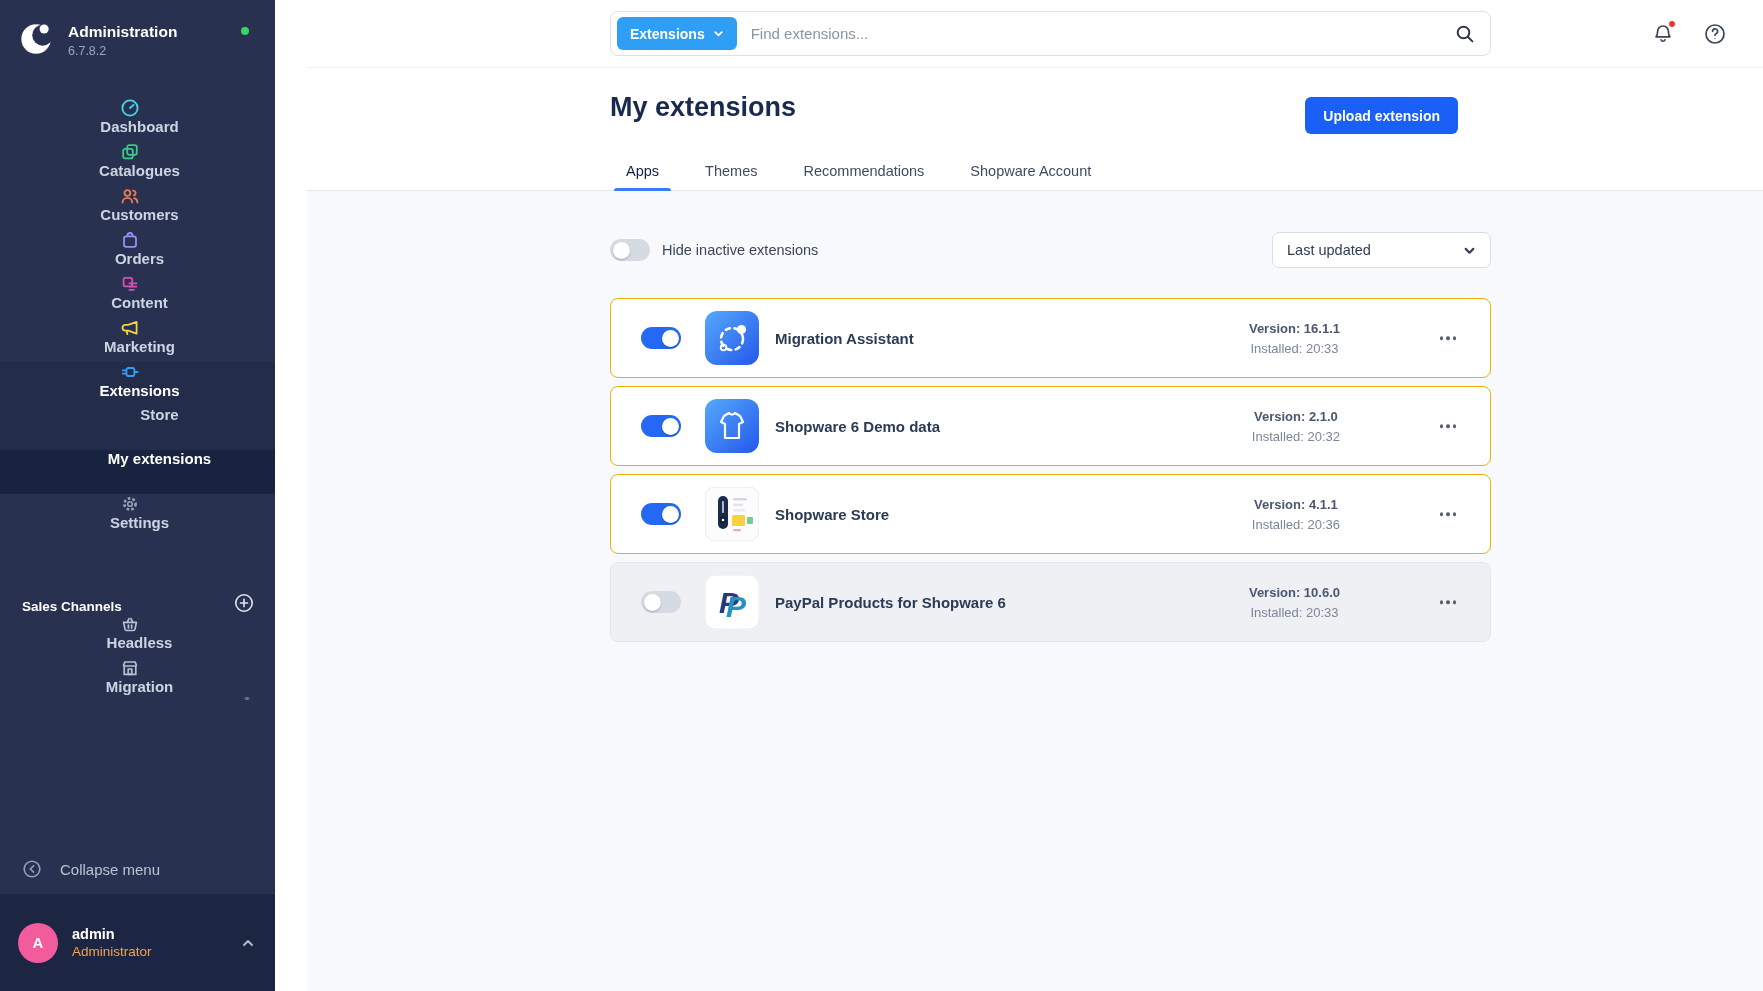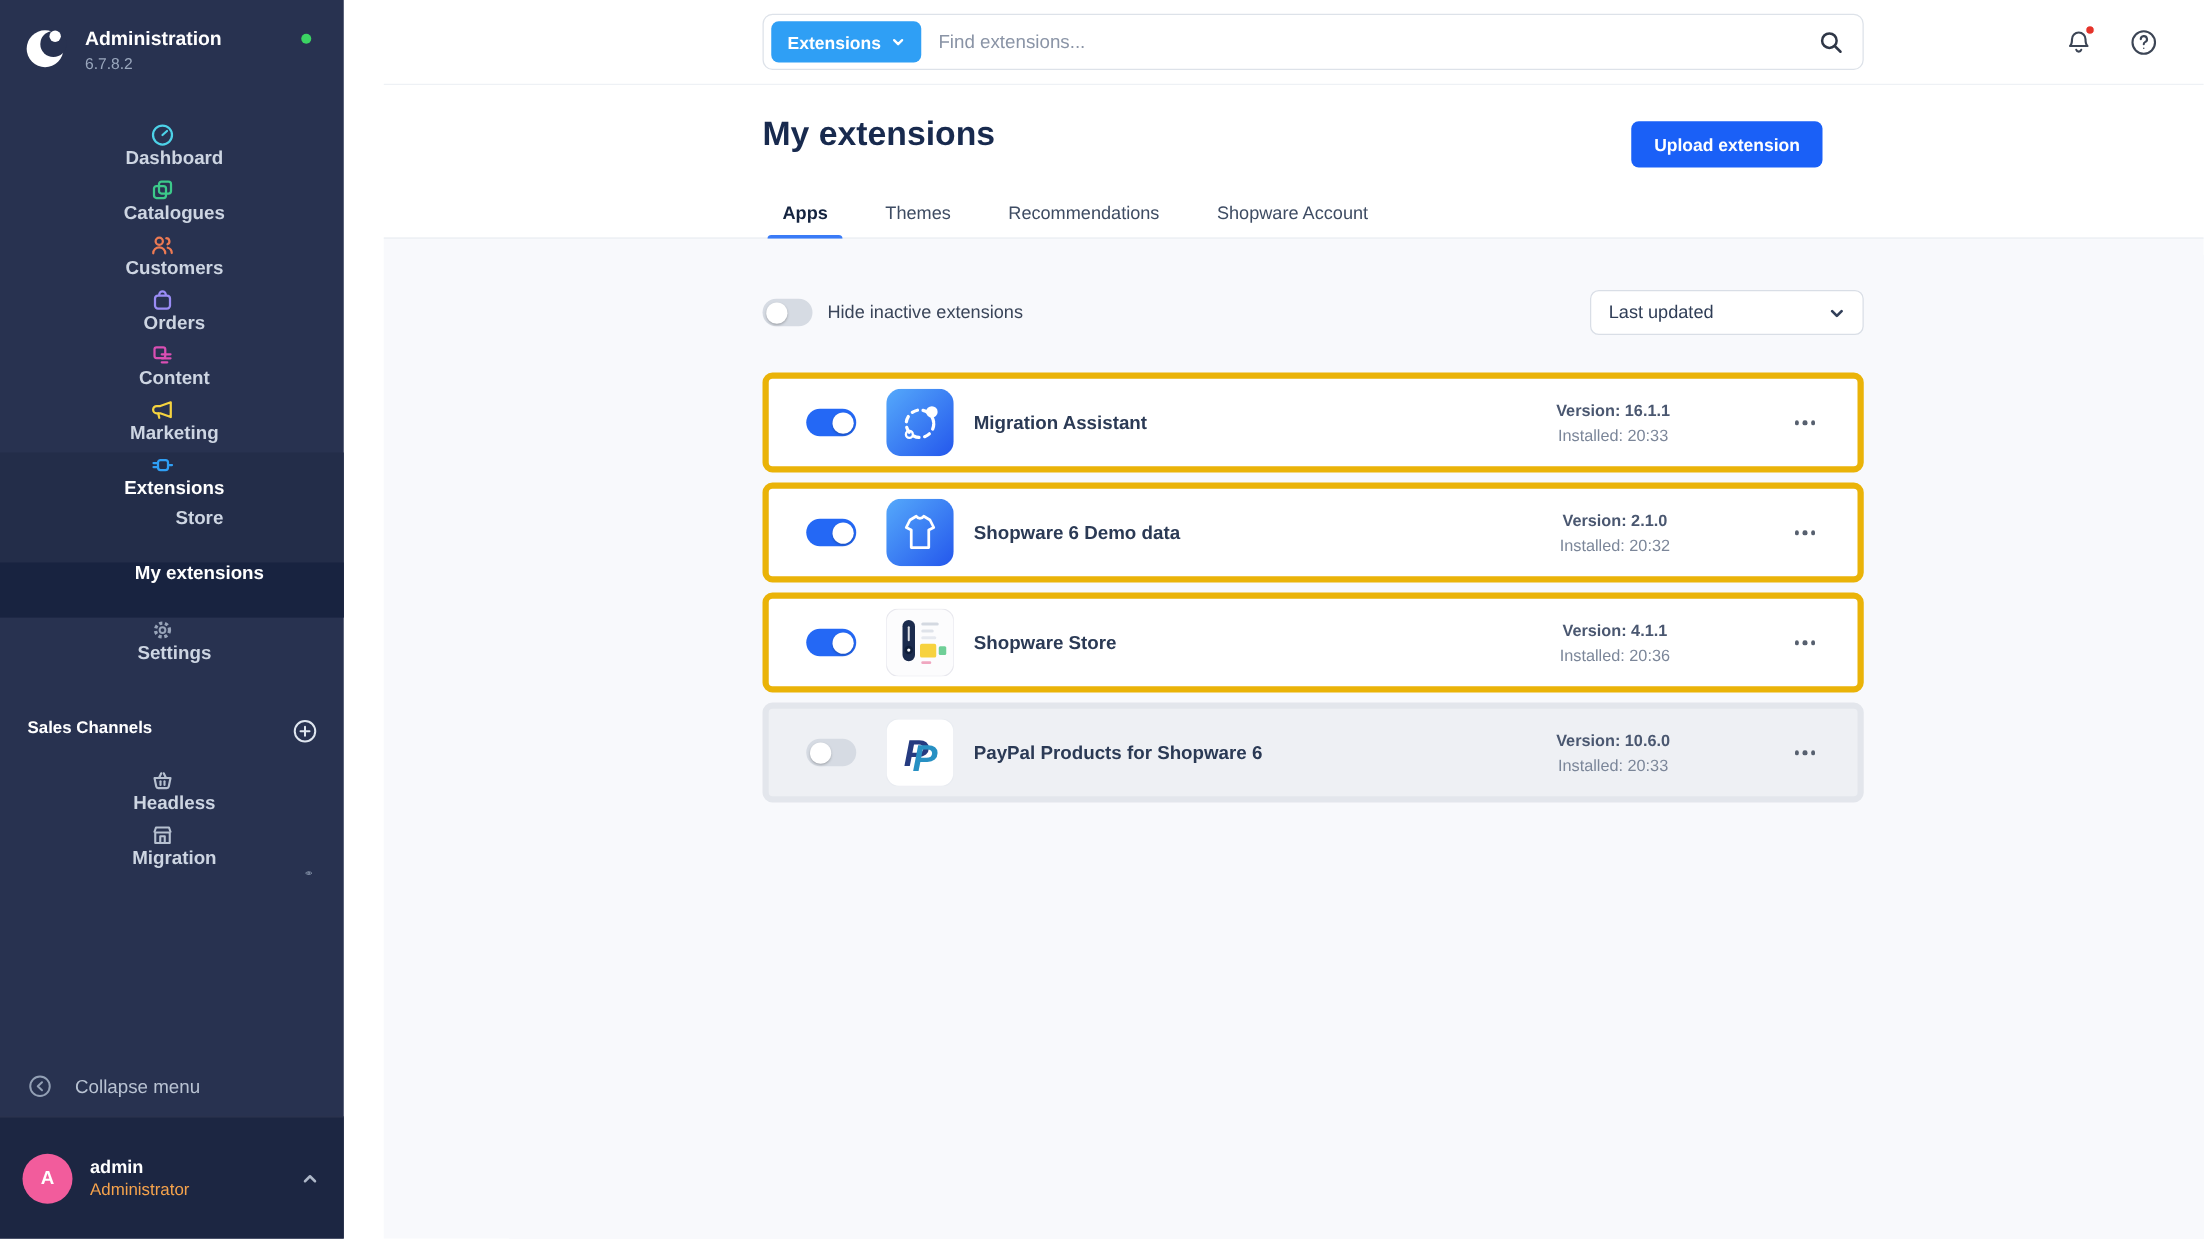--- a/index.html
+++ b/index.html
@@ -21,21 +21,21 @@
   .nav-item { height:44px; display:flex; align-items:center; padding:0 18px 0 22px;
     cursor:pointer; font-size:15px; font-weight:600; color:#cdd5e2;flex-direction:column; }
   .nav-item .nicon { width:20px; height:20px; margin-right:20px; display:flex;
     align-items:center; justify-content:center; flex:0 0 20px; }
   .nav-item.sub { padding-left:62px; }
   .nav-group { background:#232d49; }
   .nav-item.active-row { background:#182340; color:#ffffff; }
   .nav-item.parent-open { color:#ffffff; }
 
   .sb-section { margin-top:36px; }
-  .sc-header { display:flex; align-items:flex-start; padding:0 20px 0 22px; height:40px; }
+  .sc-header { display:flex; align-items:flex-end; padding:0 20px 0 22px; height:40px; }
   .sc-title { font-size:13.5px; font-weight:700; color:#ffffff; flex:1; }
   .sc-plus { width:22px; height:22px; cursor:pointer; }
   .sb-eye { margin-left:auto; width:20px; height:20px; cursor:pointer; }
 
   .sb-collapse { margin-top:auto; height:48px; display:flex; align-items:center;
     padding:0 22px; font-size:15px; color:#b9c3d3; cursor:pointer; gap:18px; }
   .sb-footer { height:98px; background:#1c2642; border-top:1px solid rgba(255,255,255,0.07);
     display:flex; align-items:center; padding:0 20px 0 18px; cursor:pointer; }
   .avatar { width:40px; height:40px; border-radius:50%; background:#f25c9c; color:#fff;
     display:flex; align-items:center; justify-content:center; font-weight:700;
@@ -67,21 +67,21 @@
     border-bottom:1px solid #e5e9ef; flex:0 0 123px; }
   .page-title { position:absolute; left:303px; top:24px; font-size:27px;
     font-weight:700; color:#182a4e; }
   .upload-btn { position:absolute; right:305px; top:29px; height:37px;
     background:#1a60f7; color:#ffffff; border:none; border-radius:6px;
     font-size:14px; font-weight:700; padding:0 18px; cursor:pointer;
     font-family:"Liberation Sans", sans-serif; }
   .tabs { position:absolute; left:303px; bottom:0; display:flex; gap:14px; }
   .tab { padding:10px 16px 11px 16px; font-size:14.5px; color:#3e4c63; cursor:pointer;
     position:relative; }
-  .tab.active { color:#14233f; font-weight:700;text-align:center; }
+  .tab.active { color:#14233f; font-weight:400;text-align:center; }
   .tab.active::after { content:""; position:absolute; left:4px; right:4px; bottom:-1px;
     height:3px; border-radius:3px 3px 0 0; background:#3a7bf7; }
 
   .content { flex:1; background:#f8f9fc; position:relative; }
   .col { width:881px; margin-left:303px; }
 
   .controls-row { display:flex; align-items:center; margin-top:47px; height:24px; }
   .toggle { width:40px; height:22px; border-radius:11px; position:relative;
     cursor:pointer; flex:0 0 40px; }
   .toggle .knob { position:absolute; top:2.5px; width:17px; height:17px;
@@ -90,21 +90,21 @@
   .toggle.off .knob { left:2.5px; }
   .toggle.on { background:#2468f5; }
   .toggle.on .knob { right:2.5px; }
   .ctl-label { font-size:14.5px; color:#3a4559; margin-left:12px; }
   .sort-select { margin-left:auto; width:219px; height:36px; background:#ffffff;
     border:1px solid #d9dee6; border-radius:7px; display:flex; align-items:center;
     padding:0 14px; cursor:pointer; }
   .sort-value { font-size:14.5px; color:#2f3d56; flex:1; }
 
   .cards { margin-top:36px; display:flex; flex-direction:column; gap:8px; }
-  .card { position:relative; height:80px; background:#ffffff; border:5px solid #eab308;
+  .card { position:relative; height:80px; background:#ffffff; border:1px solid #eab308;
     border-radius:8px; display:flex; align-items:center; padding-left:30px; }
   .card.inactive { background:#eef0f4; border-color:#e3e6ec; }
   .ext-icon { width:54px; height:54px; margin-left:24px; flex:0 0 54px; }
   .ext-name { font-size:15px; font-weight:600; color:#2b3a55; margin-left:16px; }
   .meta { position:absolute; right:150px; top:50%; transform:translateY(-50%);
     text-align:center; }
   .meta .ver { font-size:13px; font-weight:700; color:#4a5770; }
   .meta .inst { font-size:13px; color:#7b8699; margin-top:5px; }
   .kebab { position:absolute; right:30px; top:50%; transform:translateY(-50%);
     display:flex; gap:3px; padding:8px 4px; cursor:pointer; }

